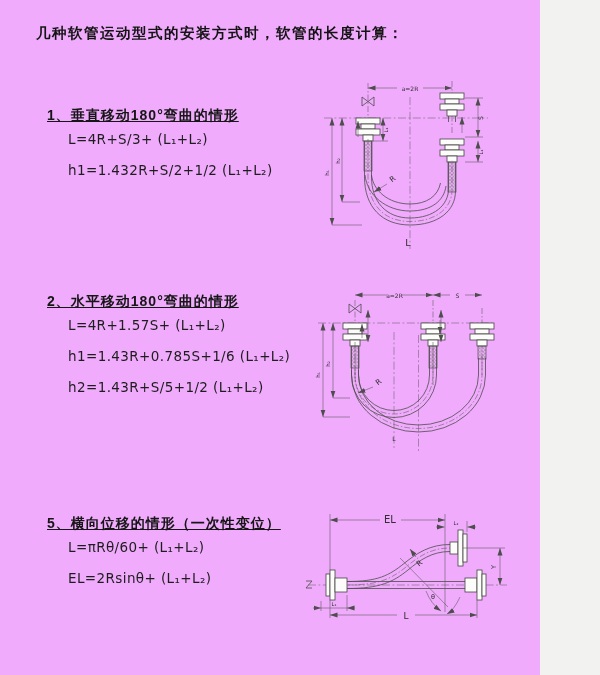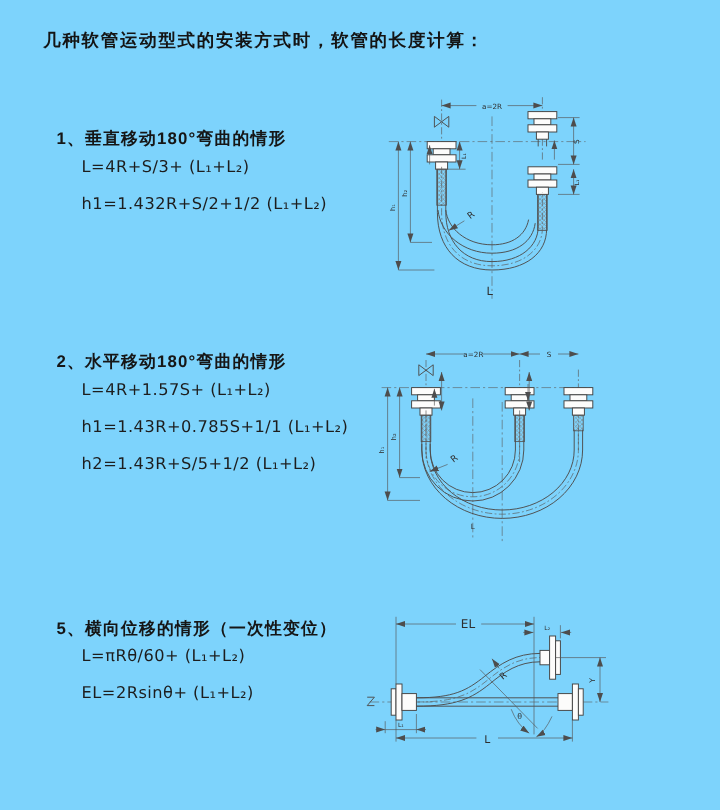--- a/index.html
+++ b/index.html
@@ -1,21 +1,21 @@
 <!DOCTYPE html>
 <html><head>
 <meta charset="utf-8">
 <style>
   html,body{margin:0;padding:0;}
   body{width:600px;height:675px;background:#f2f2f0;font-family:"Liberation Sans","DejaVu Sans",sans-serif;}
-  .page{position:absolute;left:0;top:0;width:600px;height:675px;background:#7dd3fc;overflow:hidden;color:#1c1c1c;}
+  .page{position:absolute;left:0;top:0;width:540px;height:675px;background:#f0abfc;overflow:hidden;color:#1c1c1c;}
   .title{position:absolute;left:36px;top:24px;font-size:14.5px;font-weight:700;letter-spacing:1.5px;color:#141414;}
   .section{position:absolute;left:47px;width:300px;}
   .s1{top:106px}.s2{top:292px}.s3{top:514px}
-  .heading{font-size:14px;font-weight:700;letter-spacing:1px;color:#161616;line-height:18px;}
+  .heading{font-size:14px;font-weight:700;letter-spacing:1px;color:#161616;line-height:18px;text-decoration:underline;}
   .formula{font-size:13.5px;font-weight:500;color:#1d1d1d;line-height:31px;padding-left:21px;letter-spacing:.4px;white-space:nowrap;font-family:"DejaVu Sans","Liberation Sans",sans-serif;}
   .formula:first-of-type{margin-top:7px;}
   svg.diag{position:absolute;overflow:visible;}
   .d1{left:310px;top:75px;}
   .d2{left:310px;top:280px;}
   .d3{left:300px;top:500px;}
   svg .ln{stroke:#4d4d4d;fill:none;stroke-width:.8;}
   svg .dim{stroke:#555;fill:none;stroke-width:.55;}
   svg .cl{stroke:#5a5a5a;fill:none;stroke-width:.5;stroke-dasharray:8 2.5 1.8 2.5;}
   svg .ax{stroke:#5a5a5a;fill:none;stroke-width:.55;stroke-dasharray:6 2 1.5 2;}
@@ -32,21 +32,21 @@
 
   <div class="section s1">
     <div class="heading">1、垂直移动180°弯曲的情形</div>
     <div class="formula">L=4R+S/3+ (L₁+L₂)</div>
     <div class="formula">h1=1.432R+S/2+1/2 (L₁+L₂)</div>
   </div>
 
   <div class="section s2">
     <div class="heading">2、水平移动180°弯曲的情形</div>
     <div class="formula">L=4R+1.57S+ (L₁+L₂)</div>
-    <div class="formula">h1=1.43R+0.785S+1/1 (L₁+L₂)</div>
+    <div class="formula">h1=1.43R+0.785S+1/6 (L₁+L₂)</div>
     <div class="formula">h2=1.43R+S/5+1/2 (L₁+L₂)</div>
   </div>
 
   <div class="section s3">
     <div class="heading">5、横向位移的情形（一次性变位）</div>
     <div class="formula">L=πRθ/60+ (L₁+L₂)</div>
     <div class="formula">EL=2Rsinθ+ (L₁+L₂)</div>
   </div>
 
   <svg class="diag d1" width="280" height="190" viewBox="0 0 280 190">

